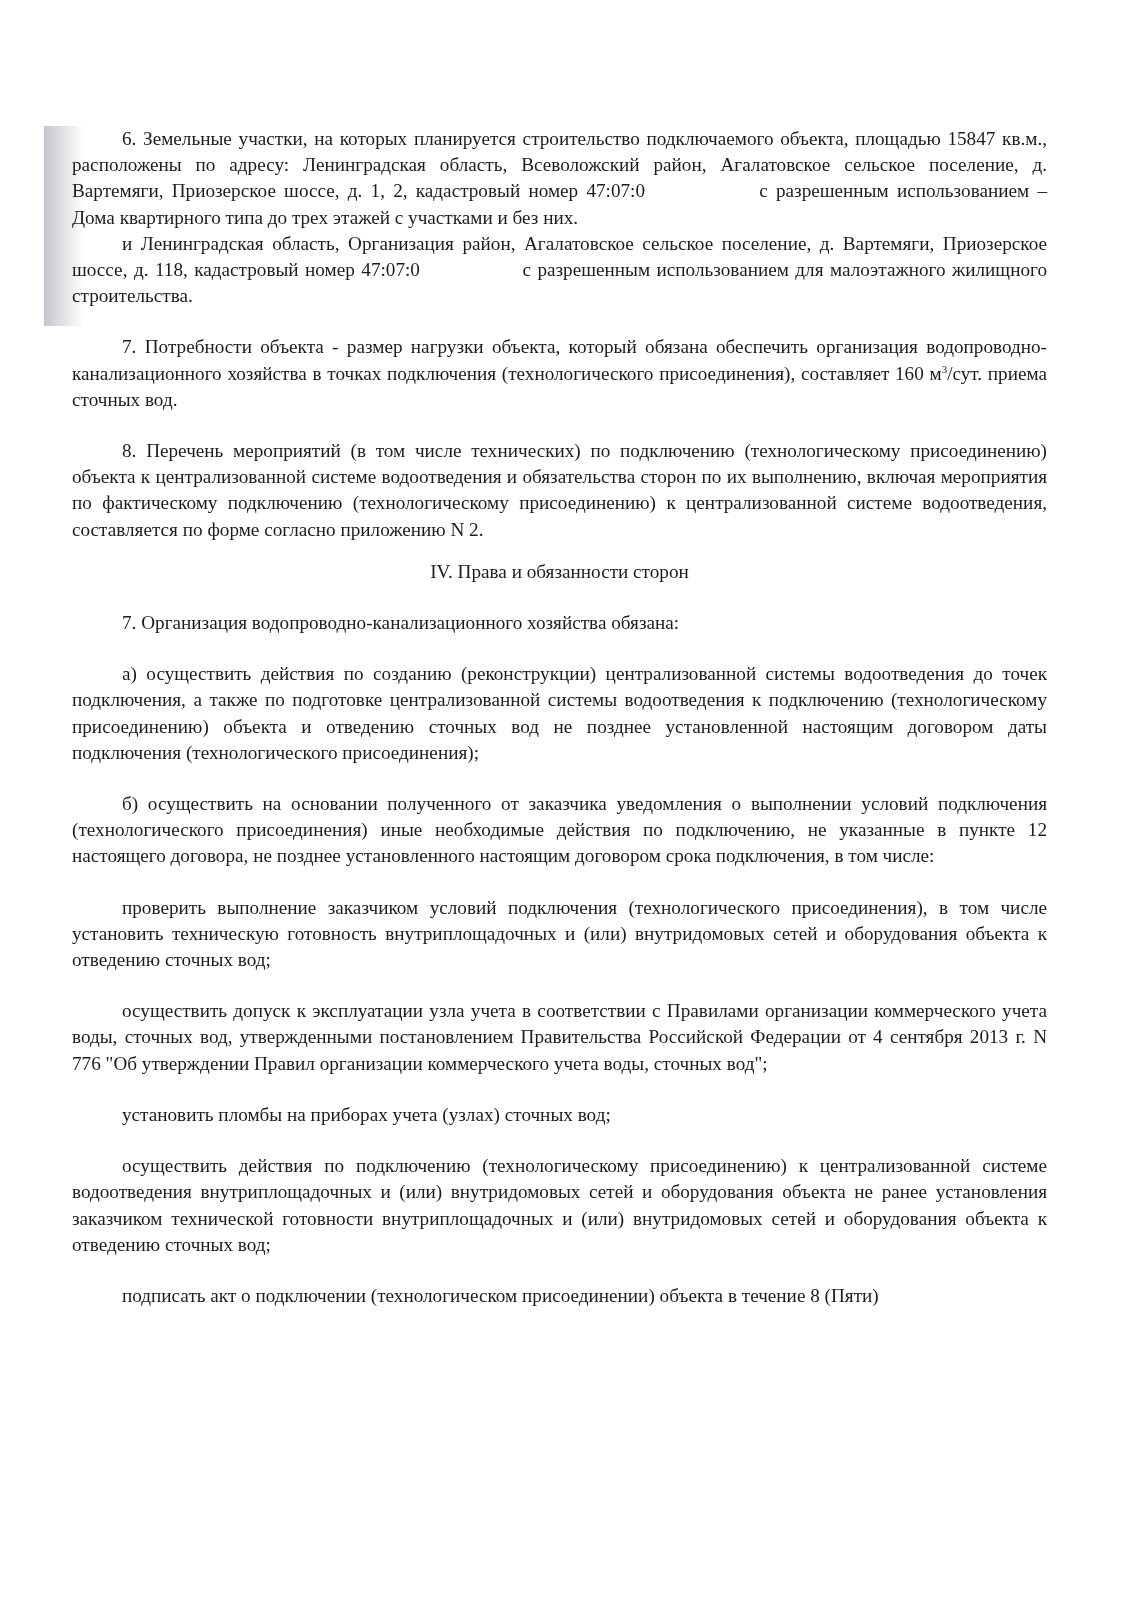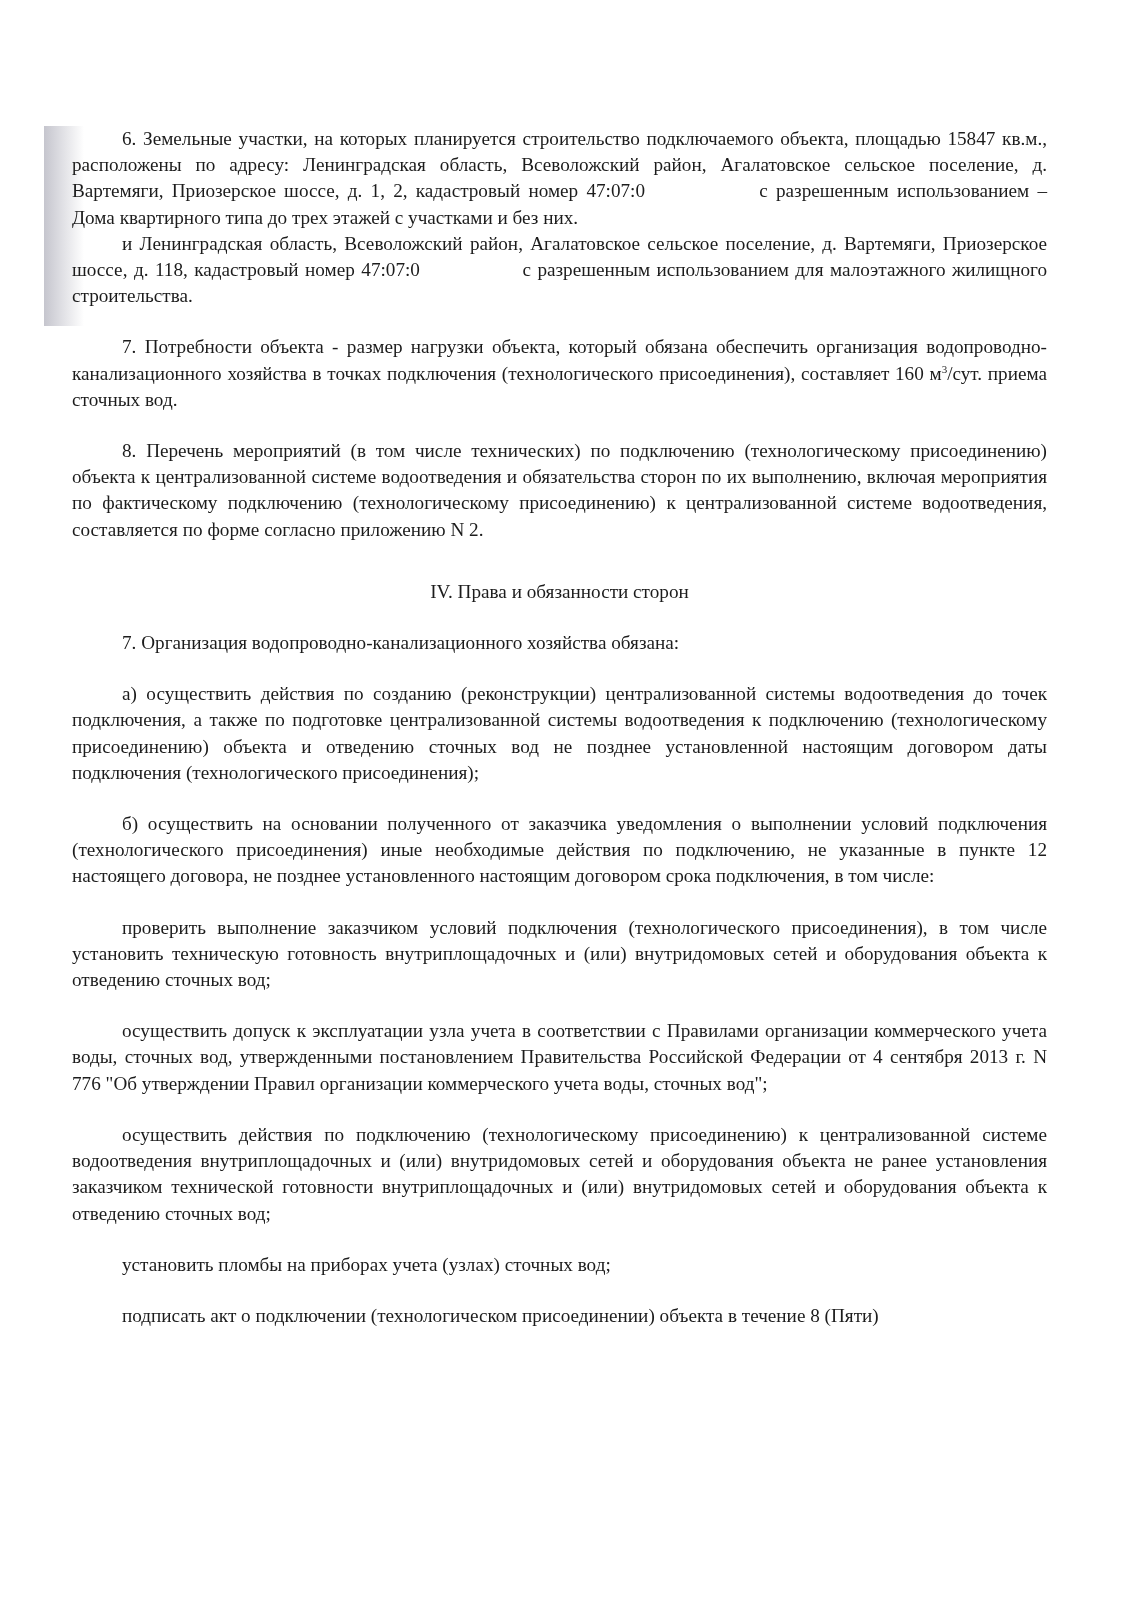--- a/index.html
+++ b/index.html
@@ -11,52 +11,52 @@
   .scan-shadow {
     position: absolute; left: 44px; top: 126px; width: 40px; height: 200px;
     background: linear-gradient(to right, rgba(150,150,165,0.55), rgba(255,255,255,0));
   }
   .page {
     position: absolute; left: 72px; top: 126px; width: 975px;
     font-size: 19.2px; line-height: 26.2px;
   }
   p { margin: 0; text-align: justify; text-indent: 50px; }
   .gap { margin-top: 25px; font-family: Liberation Serif, serif; }
-  .heading { text-align: center; text-indent: 0; margin-top: 36px; }
+  .heading { text-align: center; text-indent: 0; margin-top: 16px; }
   .redact { display: inline-block; width: 106px; background: #fff; }
   .redact2 { display: inline-block; width: 96px; }
   sup { font-size: 11px; line-height: 0; }
 </style>
 </head>
 <body>
 
 <div class="scan-shadow"></div>
 
 <div class="page">
 
   <p><span>6. Земельные участки, на которых планируется строительство подключаемого объекта, площадью 15847 кв.м., расположены по адресу: Ленинградская область, Всеволожский район, Агалатовское сельское поселение, д. Вартемяги, Приозерское шоссе, д. 1, 2, кадастровый номер 47:07:0</span><span class="redact"></span><span> с разрешенным использованием – Дома квартирного типа до трех этажей с участками и без них.</span></p>
 
-  <p><span>и Ленинградская область, Всеволожский район, Агалатовское сельское поселение, д. Вартемяги, Приозерское шоссе, д. 118, кадастровый номер 47:07:0</span><span class="redact2"></span><span> с разрешенным использованием для малоэтажного жилищного строительства.</span></p>
+  <p><span>и Ленинградская область, Организация район, Агалатовское сельское поселение, д. Вартемяги, Приозерское шоссе, д. 118, кадастровый номер 47:07:0</span><span class="redact2"></span><span> с разрешенным использованием для малоэтажного жилищного строительства.</span></p>
 
   <p class="gap"><span>7. Потребности объекта - размер нагрузки объекта, который обязана обеспечить организация водопроводно-канализационного хозяйства в точках подключения (технологического присоединения), составляет 160 м</span><sup>3</sup><span>/сут. приема сточных вод.</span></p>
 
   <p class="gap">8. Перечень мероприятий (в том числе технических) по подключению (технологическому присоединению) объекта к централизованной системе водоотведения и обязательства сторон по их выполнению, включая мероприятия по фактическому подключению (технологическому присоединению) к централизованной системе водоотведения, составляется по форме согласно приложению N 2.</p>
 
 
   <p class="heading">IV. Права и обязанности сторон</p>
 
   <p class="gap">7. Организация водопроводно-канализационного хозяйства обязана:</p>
 
   <p class="gap">а) осуществить действия по созданию (реконструкции) централизованной системы водоотведения до точек подключения, а также по подготовке централизованной системы водоотведения к подключению (технологическому присоединению) объекта и отведению сточных вод не позднее установленной настоящим договором даты подключения (технологического присоединения);</p>
 
   <p class="gap">б) осуществить на основании полученного от заказчика уведомления о выполнении условий подключения (технологического присоединения) иные необходимые действия по подключению, не указанные в пункте 12 настоящего договора, не позднее установленного настоящим договором срока подключения, в том числе:</p>
 
   <p class="gap">проверить выполнение заказчиком условий подключения (технологического присоединения), в том числе установить техническую готовность внутриплощадочных и (или) внутридомовых сетей и оборудования объекта к отведению сточных вод;</p>
 
   <p class="gap">осуществить допуск к эксплуатации узла учета в соответствии с Правилами организации коммерческого учета воды, сточных вод, утвержденными постановлением Правительства Российской Федерации от 4 сентября 2013 г. N 776 "Об утверждении Правил организации коммерческого учета воды, сточных вод";</p>
 
+  <p class="gap">установить пломбы на приборах учета (узлах) сточных вод;</p>
+
   <p class="gap">осуществить действия по подключению (технологическому присоединению) к централизованной системе водоотведения внутриплощадочных и (или) внутридомовых сетей и оборудования объекта не ранее установления заказчиком технической готовности внутриплощадочных и (или) внутридомовых сетей и оборудования объекта к отведению сточных вод;</p>
-
-  <p class="gap">установить пломбы на приборах учета (узлах) сточных вод;</p>
 
   <p class="gap">подписать акт о подключении (технологическом присоединении) объекта в течение 8 (Пяти)</p>
 
 </div>
 
 </body></html>

